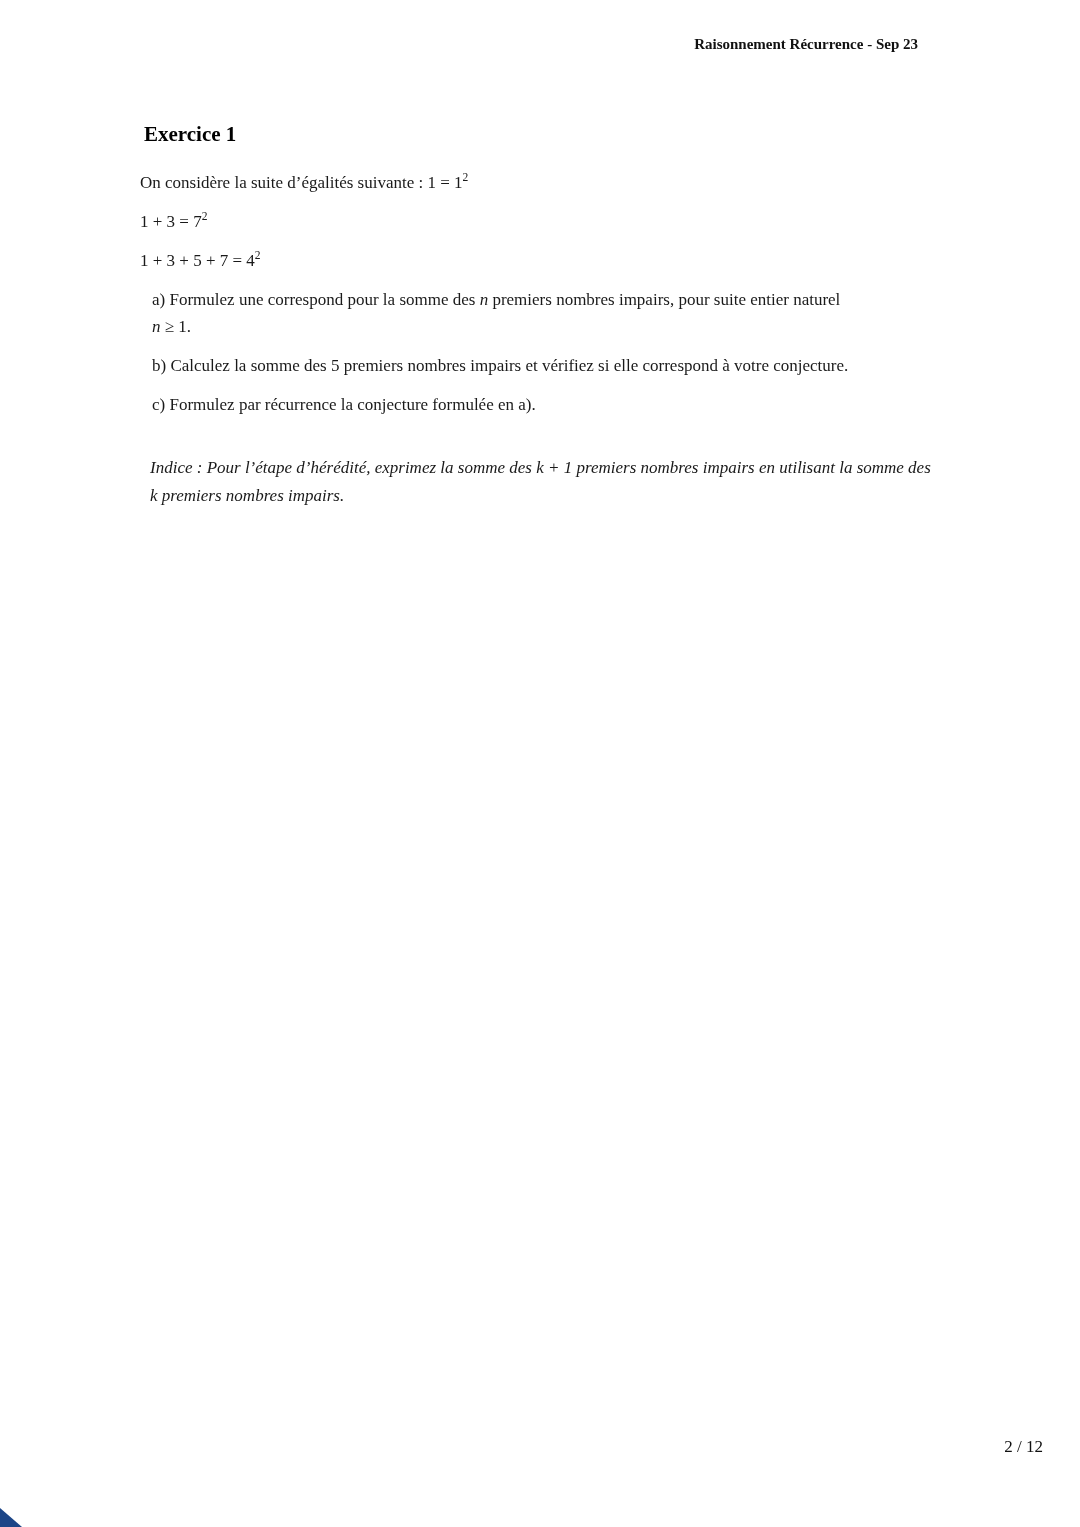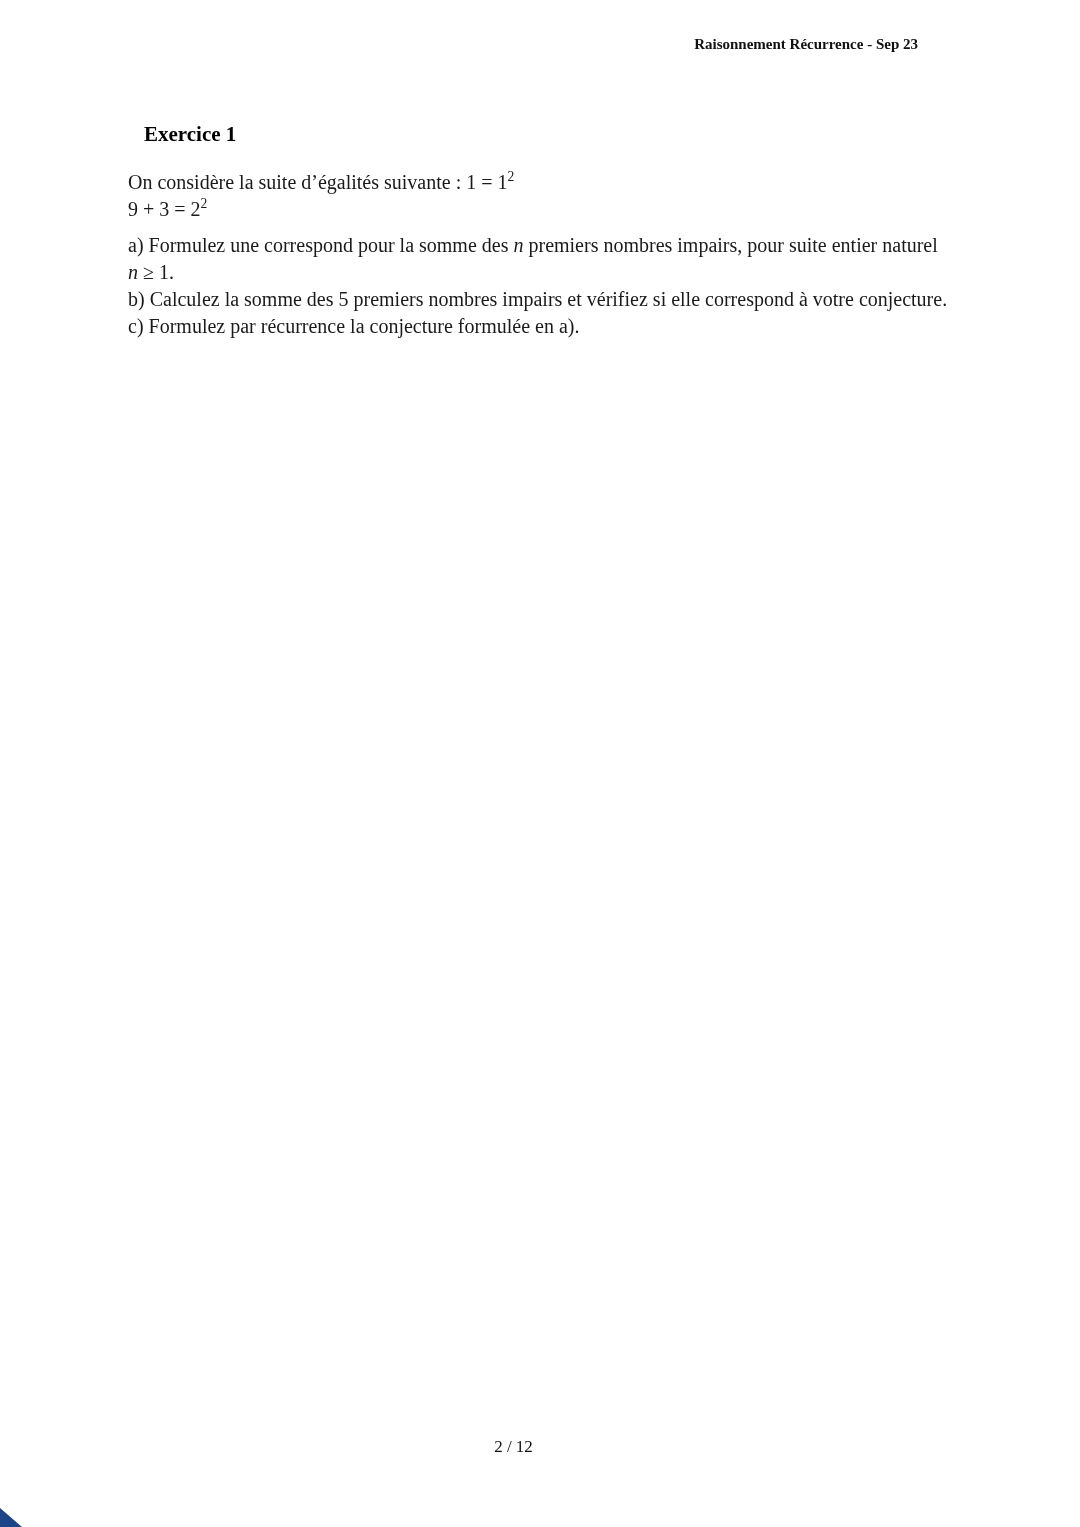--- a/index.html
+++ b/index.html
@@ -37,23 +37,23 @@
     left: 128px;
     width: 832px;
   }
   .title {
     font-size: 21px;
     font-weight: 700;
     margin: 0 0 22px 16px;
     color: #000000;
   }
   .par, .eq {
-    font-size: 20px;
+    font-size: 17px;
     line-height: 27px;
-    margin: 0;
+    margin: 12px;
   }
   .questions {
     margin-top: 9px;
   }
   .hint {
     margin-top: 36px;
     margin-left: 22px;
     width: 792px;
     font-style: italic;
     font-size: 17px;
@@ -66,23 +66,23 @@
     font-weight: 400;
   }
   sup {
     font-size: 68%;
     line-height: 0;
     vertical-align: super;
   }
   .footer {
     position: absolute;
     left: 0;
-    right: 16px;
+    right: 0;
     bottom: 70px;
-    text-align: center;
+    text-align: right;
     font-size: 17px;
     color: #111111;
   }
   .corner {
     position: absolute;
     left: 0;
     bottom: 0;
     width: 0;
     height: 0;
     border-bottom: 19px solid #1c4587;
@@ -100,36 +100,42 @@
 
   <div class="content">
 
     <h1 class="title">Exercice 1</h1>
 
     <div class="par">
       <span>On considère la suite d’égalités suivante : </span><span class="math"><span>1 = 1</span><sup>2</sup></span>
     </div>
 
     <div class="eq">
-      <span>9 + 3 = 2</span><sup>2</sup>
+      <span>1 + 3 = 7</span><sup>2</sup>
+    </div>
+    <div class="eq">
+      <span>1 + 3 + 5 + 7 = 4</span><sup>2</sup>
     </div>
 
 
     <div class="par questions">
       <div class="par">
         <span>a) </span><b>Formulez</b><span> une correspond pour la somme des </span><span class="mvar">n</span><span> premiers nombres impairs, pour suite entier naturel </span><br><span class="mvar">n</span><span> ≥ 1.</span>
       </div>
       <div class="par">
         <span>b) </span><b>Calculez</b><span> la somme des 5 premiers nombres impairs et vérifiez si elle correspond à votre conjecture.</span>
       </div>
       <div class="par">
         <span>c) </span><b>Formulez</b><span> par récurrence la conjecture formulée en a).</span>
       </div>
     </div>
 
+    <div class="hint">
+      <span>Indice : Pour l’étape d’hérédité, exprimez la somme des </span><span class="mvar">k + 1</span><span> premiers nombres impairs en utilisant la somme des </span><span class="mvar">k</span><span> premiers nombres impairs.</span>
+    </div>
 
   </div>
 
   <div class="footer">
     <span>2 / 12</span>
   </div>
 
   <div class="corner"></div>
 
 </div>

